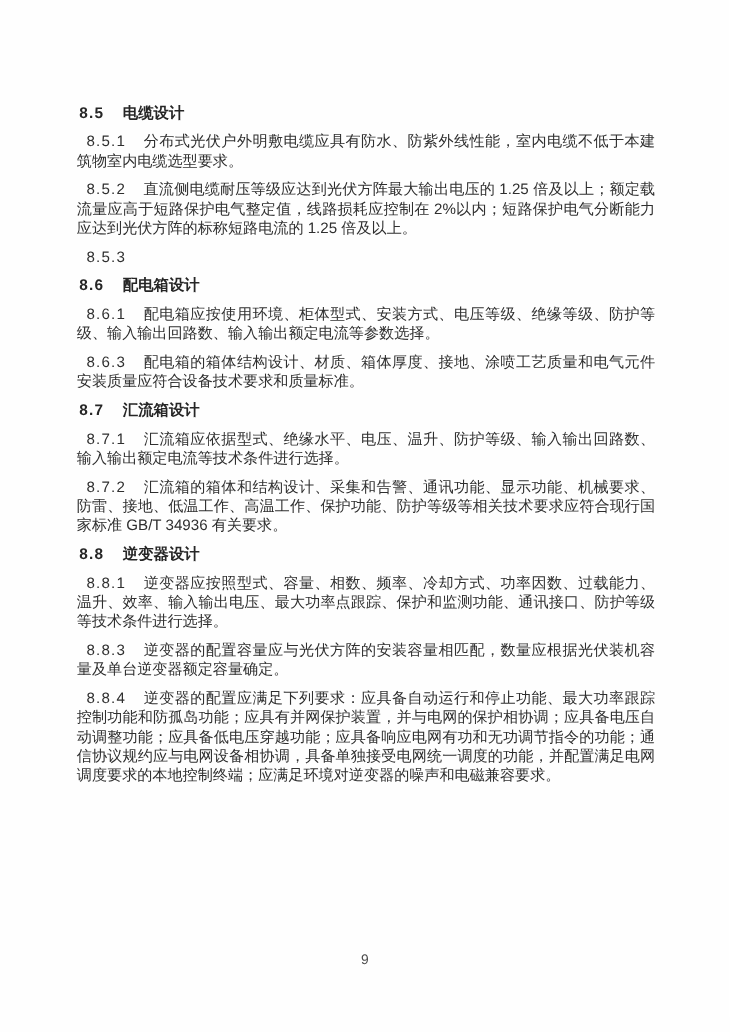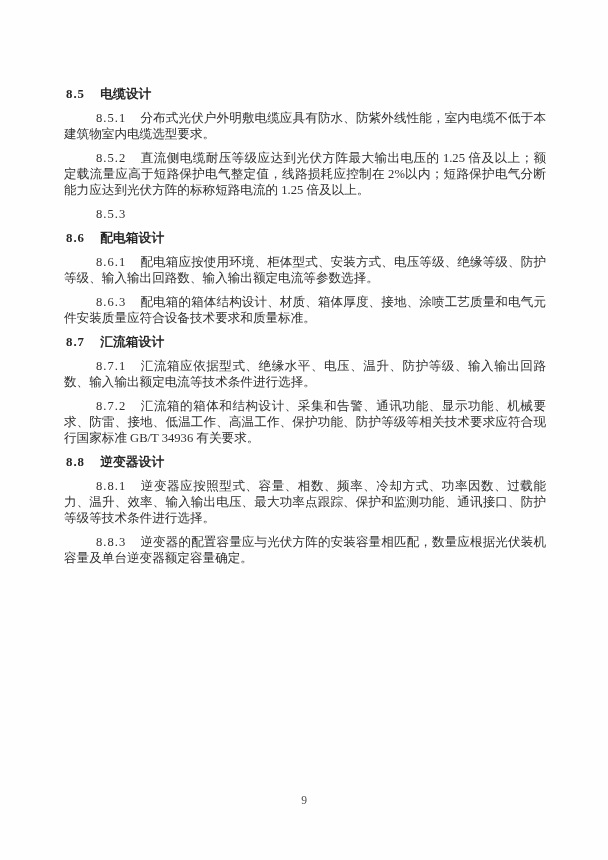--- a/index.html
+++ b/index.html
@@ -7,21 +7,21 @@
     padding: 0;
     background: #ffffff;
   }
   .page {
     position: relative;
     width: 608px;
     height: 860px;
     margin: 0 auto;
     background: #fefefe;
     color: #2f2f2f;
-    font-family: Liberation Serif, serif;
+    font-family: Liberation Sans, sans-serif;
     font-size: 12.6px;
     line-height: 16px;
     box-sizing: border-box;
     padding: 84px 62px 0 64px;
     overflow: hidden;
   }
   .content {
     text-align: justify;
   }
   .sec-heading {
@@ -37,21 +37,20 @@
     margin-right: 12px;
   }
   .clause {
     margin: 0 0 8px 0;
     text-indent: 8px;
   }
   .clause-num {
     letter-spacing: 1px;
     margin-right: 11px;
     white-space: nowrap;
-    margin-left: 24px;
   }
   .page-number {
     position: absolute;
     left: 0;
     top: 792px;
     width: 100%;
     text-align: center;
     font-size: 11.5px;
     color: #4a4a4a;
   }
@@ -117,18 +116,22 @@
         <span class="sec-title">逆变器设计</span>
       </h2>
       <p class="clause">
         <span class="clause-num">8.8.1</span>
         <span class="clause-text">逆变器应按照型式、容量、相数、频率、冷却方式、功率因数、过载能力、温升、效率、输入输出电压、最大功率点跟踪、保护和监测功能、通讯接口、防护等级等技术条件进行选择。</span>
       </p>
       <p class="clause">
         <span class="clause-num">8.8.3</span>
         <span class="clause-text">逆变器的配置容量应与光伏方阵的安装容量相匹配，数量应根据光伏装机容量及单台逆变器额定容量确定。</span>
       </p>
+      <p class="clause">
+        <span class="clause-num">8.8.4</span>
+        <span class="clause-text">逆变器的配置应满足下列要求：应具备自动运行和停止功能、最大功率跟踪控制功能和防孤岛功能；应具有并网保护装置，并与电网的保护相协调；应具备电压自动调整功能；应具备低电压穿越功能；应具备响应电网有功和无功调节指令的功能；通信协议规约应与电网设备相协调，具备单独接受电网统一调度的功能，并配置满足电网调度要求的本地控制终端；应满足环境对逆变器的噪声和电磁兼容要求。</span>
+      </p>
     </section>
 
   </div>
 
   <div class="page-number">9</div>
 </div>
 
 </body></html>

